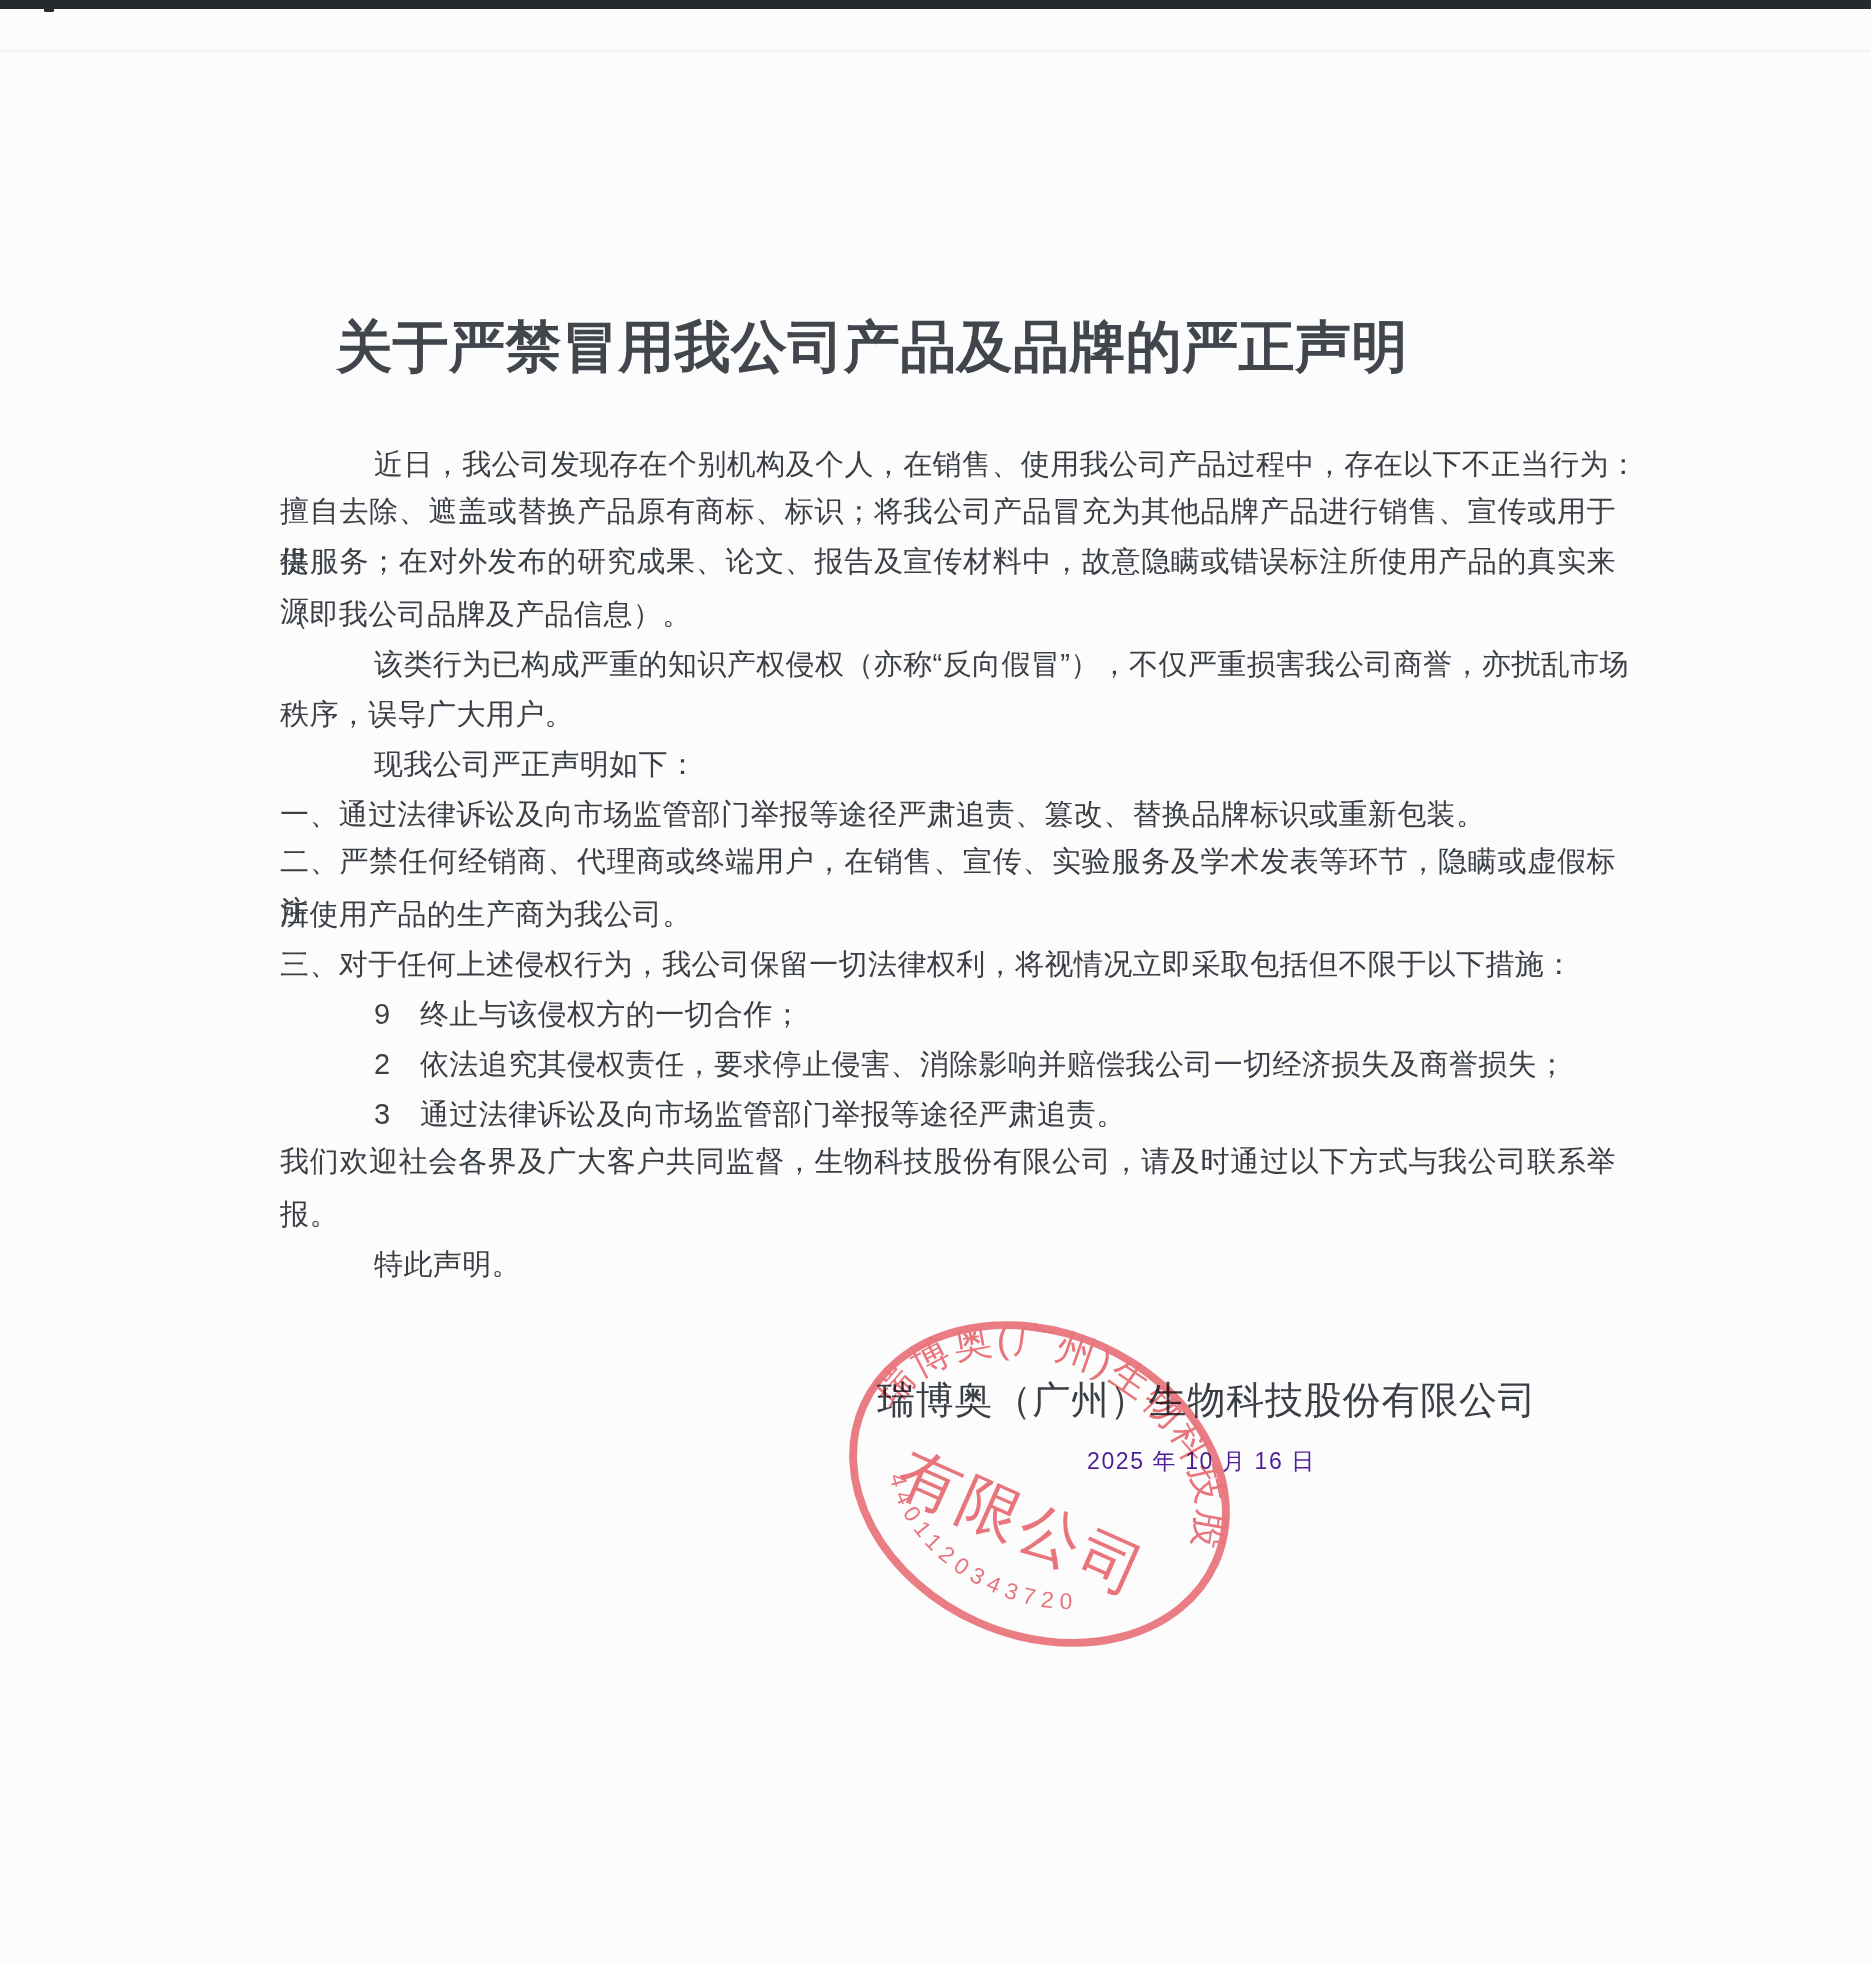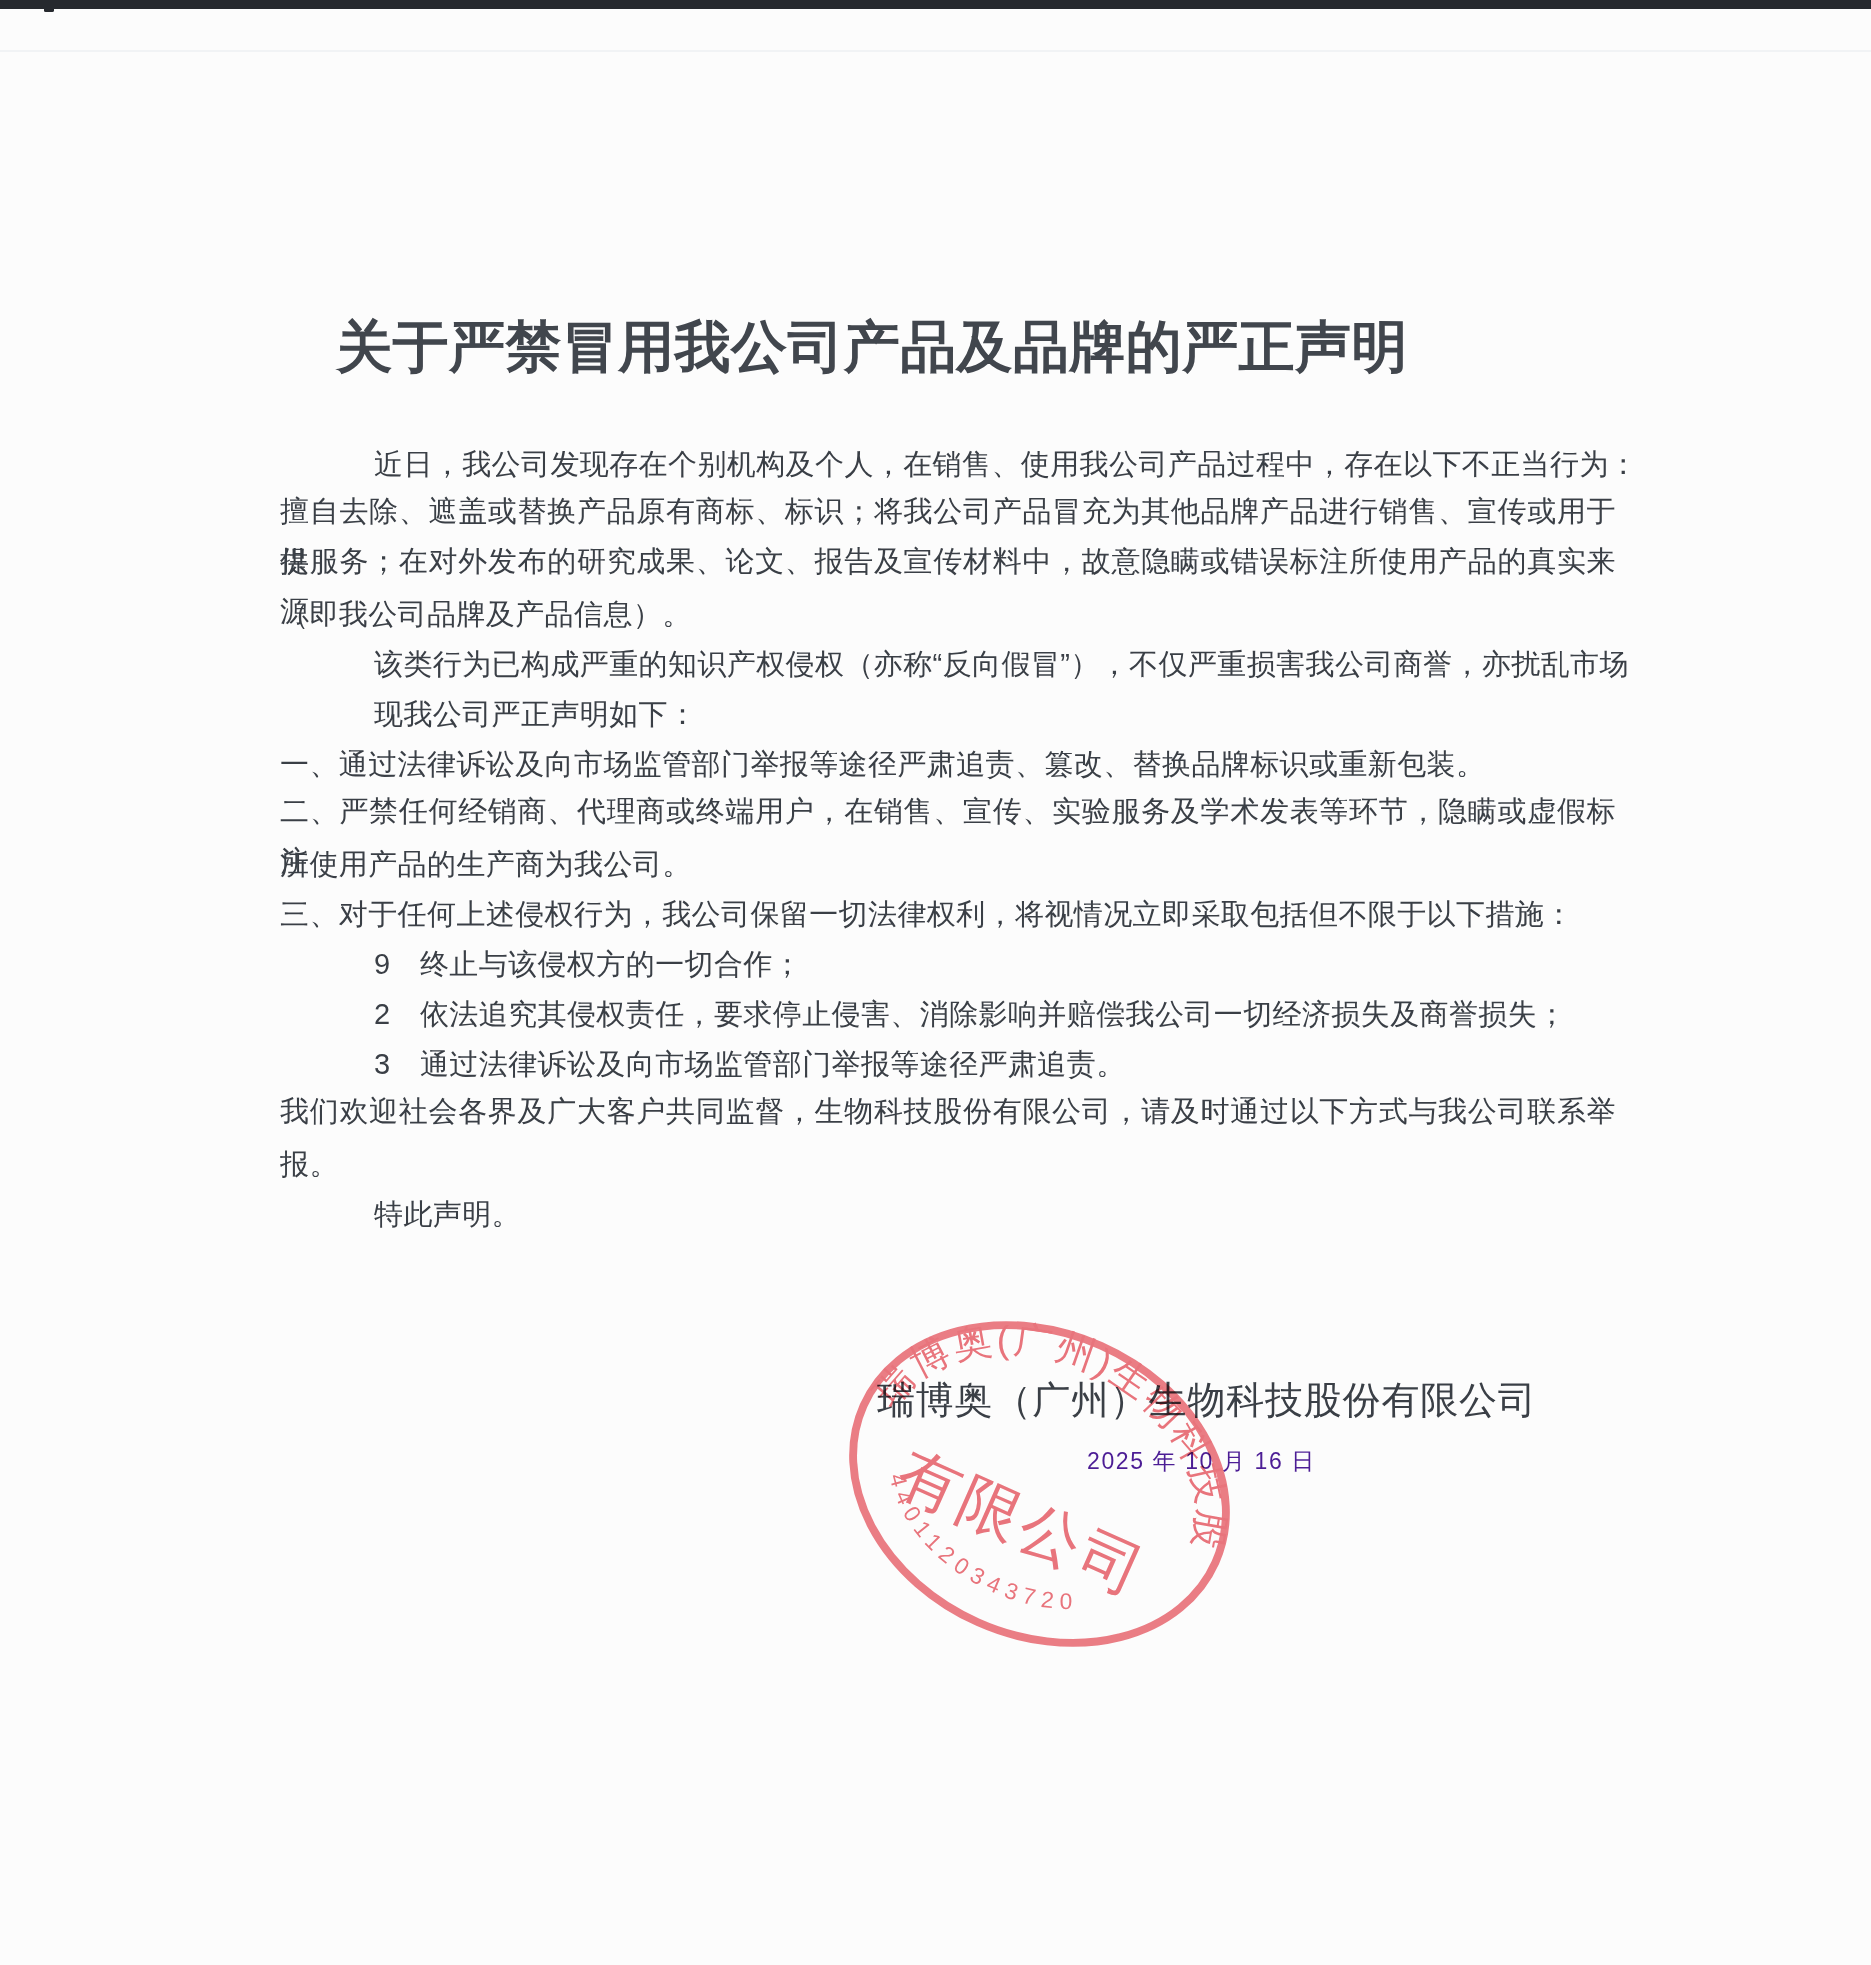--- a/index.html
+++ b/index.html
@@ -55,20 +55,21 @@
 <div class="scan-streak"></div>
 
 <div class="doc-title">关于严禁冒用我公司产品及品牌的严正声明</div>
 
 <div class="body-block">
   <div class="line ind">近日，我公司发现存在个别机构及个人，在销售、使用我公司产品过程中，存在以下不正当行为：</div>
   <div class="line just">擅自去除、遮盖或替换产品原有商标、标识；将我公司产品冒充为其他品牌产品进行销售、宣传或用于提</div>
   <div class="line just">供服务；在对外发布的研究成果、论文、报告及宣传材料中，故意隐瞒或错误标注所使用产品的真实来源</div>
   <div class="line">（即我公司品牌及产品信息）。</div>
   <div class="line ind">该类行为已构成严重的知识产权侵权（亦称“反向假冒”），不仅严重损害我公司商誉，亦扰乱市场</div>
+  <div class="line">秩序，误导广大用户。</div>
   <div class="line ind">现我公司严正声明如下：</div>
   <div class="line">一、通过法律诉讼及向市场监管部门举报等途径严肃追责、篡改、替换品牌标识或重新包装。</div>
   <div class="line just">二、严禁任何经销商、代理商或终端用户，在销售、宣传、实验服务及学术发表等环节，隐瞒或虚假标注</div>
   <div class="line">所使用产品的生产商为我公司。</div>
   <div class="line">三、对于任何上述侵权行为，我公司保留一切法律权利，将视情况立即采取包括但不限于以下措施：</div>
   <div class="line ind">9　终止与该侵权方的一切合作；</div>
   <div class="line ind">2　依法追究其侵权责任，要求停止侵害、消除影响并赔偿我公司一切经济损失及商誉损失；</div>
   <div class="line ind">3　通过法律诉讼及向市场监管部门举报等途径严肃追责。</div>
   <div class="line just">我们欢迎社会各界及广大客户共同监督，生物科技股份有限公司，请及时通过以下方式与我公司联系举</div>
   <div class="line">报。</div>

